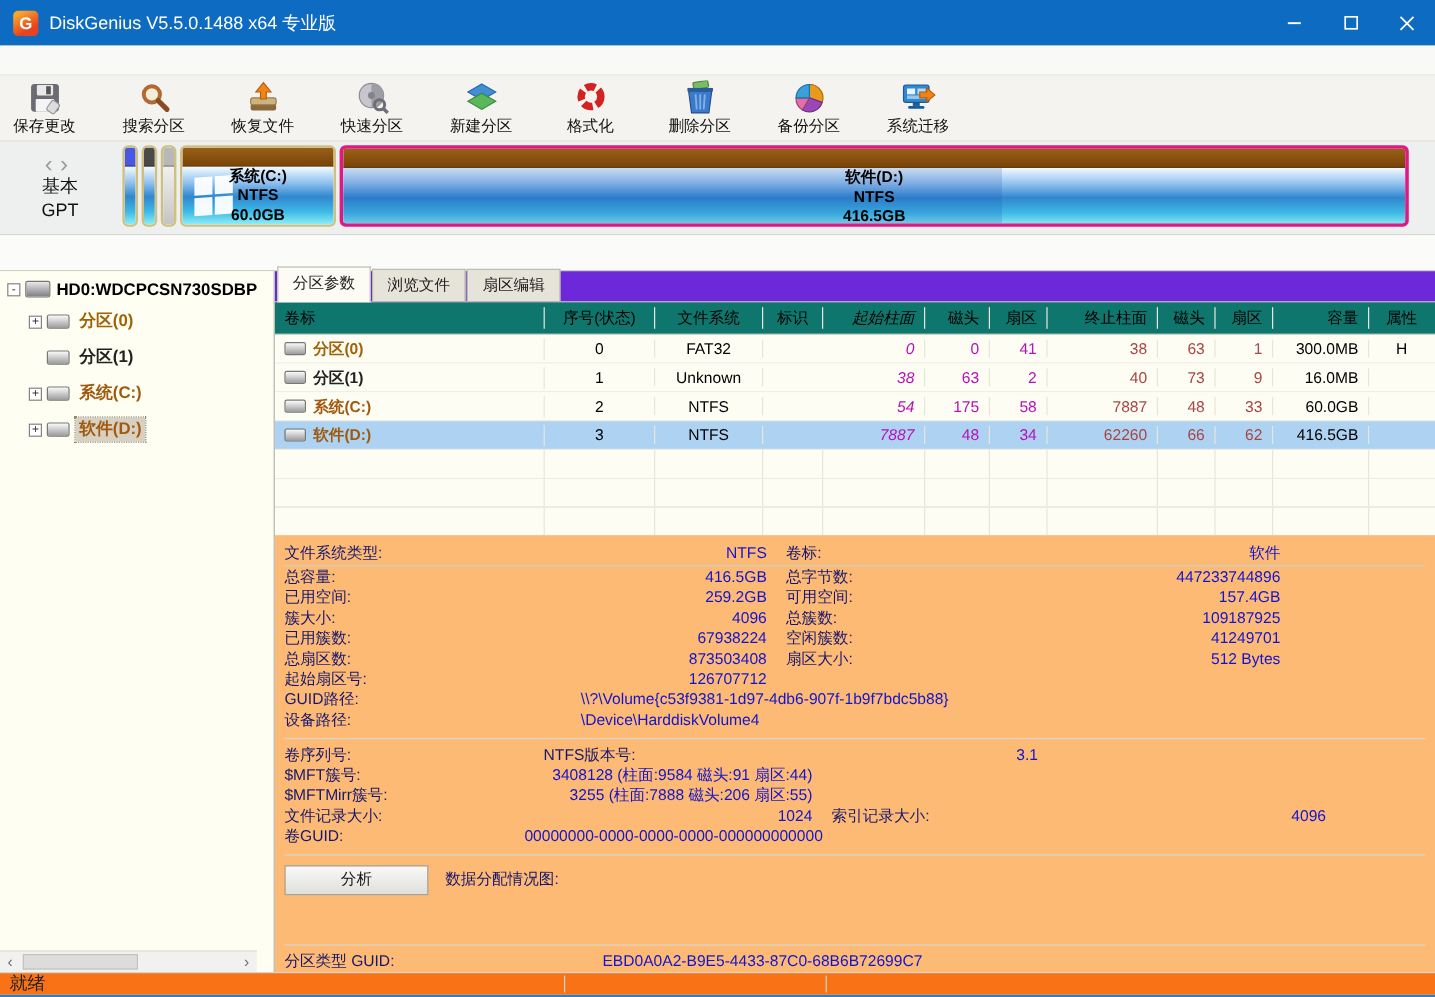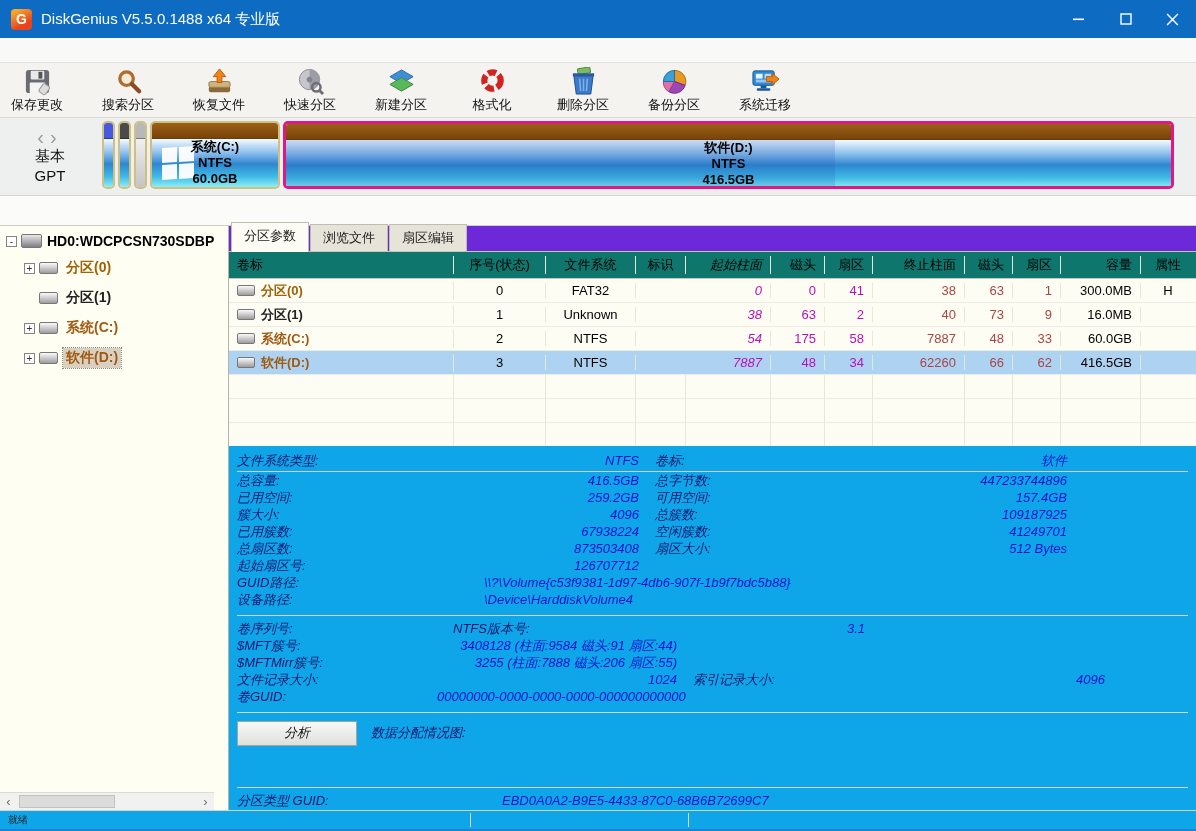--- a/index.html
+++ b/index.html
@@ -94,39 +94,39 @@
   .tfill{height:71px;flex:none;background-color:#fdfdf4;
     background-image:repeating-linear-gradient(to bottom,transparent 0 23px,#ecece2 23px 24px),
       linear-gradient(#e6e6da,#e6e6da),linear-gradient(#e6e6da,#e6e6da),linear-gradient(#e6e6da,#e6e6da),
       linear-gradient(#e6e6da,#e6e6da),linear-gradient(#e6e6da,#e6e6da),linear-gradient(#e6e6da,#e6e6da),
       linear-gradient(#e6e6da,#e6e6da),linear-gradient(#e6e6da,#e6e6da),linear-gradient(#e6e6da,#e6e6da),
       linear-gradient(#e6e6da,#e6e6da),linear-gradient(#e6e6da,#e6e6da);
     background-size:auto,1px 100%,1px 100%,1px 100%,1px 100%,1px 100%,1px 100%,1px 100%,1px 100%,1px 100%,1px 100%,1px 100%;
     background-position:0 0,224px 0,316px 0,406px 0,456px 0,541px 0,595px 0,643px 0,735px 0,783px 0,831px 0,911px 0;
     background-repeat:repeat,no-repeat,no-repeat,no-repeat,no-repeat,no-repeat,no-repeat,no-repeat,no-repeat,no-repeat,no-repeat,no-repeat;}
   
-  .details{flex:1;background:#0ea5e9;padding:6px 8px 0;overflow:hidden;box-sizing:border-box;font-style:italic;}
+  .details{flex:1;background:#fdba74;padding:6px 8px 0;overflow:hidden;box-sizing:border-box;}
   .dblock{padding-bottom:3px;}
   .drow{display:flex;height:17px;line-height:17px;white-space:nowrap;}
   .dl{width:200px;flex:none;color:#16166e;}
   .dv{width:202px;flex:none;text-align:right;color:#1414cc;}
   .bl .dv{width:240px;}
   .drl{margin-left:16px;width:120px;flex:none;color:#16166e;}
   .drv{flex:1;text-align:right;color:#1414cc;max-width:292px;}
   .drow.wide .dv{width:auto;flex:1;text-align:left;padding-left:47px;}
   .drow.head{border-bottom:1px solid #cfcfc5;height:19px;}
   .dsep{border-top:1px solid #d6d6cc;margin:4px 0 4px;}
   .btnrow{display:flex;align-items:center;height:32px;}
   .abtn{width:118px;height:23px;background:linear-gradient(#f9f9f8,#dfdfdb);border:1px solid #a5a5a0;
       display:flex;align-items:center;justify-content:center;color:#111;}
   .alloc-lab{margin-left:14px;color:#16166e;}
   .alloc{height:34px;}
   
-  .statusbar{height:19px;flex:none;background:#0ea5e9;border-top:1px solid #d5d5d0;position:relative;
-      display:flex;align-items:center;font-size:10px;color:#222;padding-left:8px;box-sizing:border-box;}
+  .statusbar{height:19px;flex:none;background:#f97316;border-top:1px solid #d5d5d0;position:relative;
+      display:flex;align-items:flex-end;font-size:15px;color:#222;padding-left:8px;box-sizing:border-box;}
   .sb-sep{position:absolute;top:2px;bottom:2px;width:1px;background:#d8d8d2;}
   .winbottom{height:2px;flex:none;background:#1883d7;}
 </style>
 </head>
 <body>
 
 <div class="titlebar">
   <span class="app-icon">G</span>
   <span class="title">DiskGenius V5.5.0.1488 x64 专业版</span>
   <span class="win-controls">

